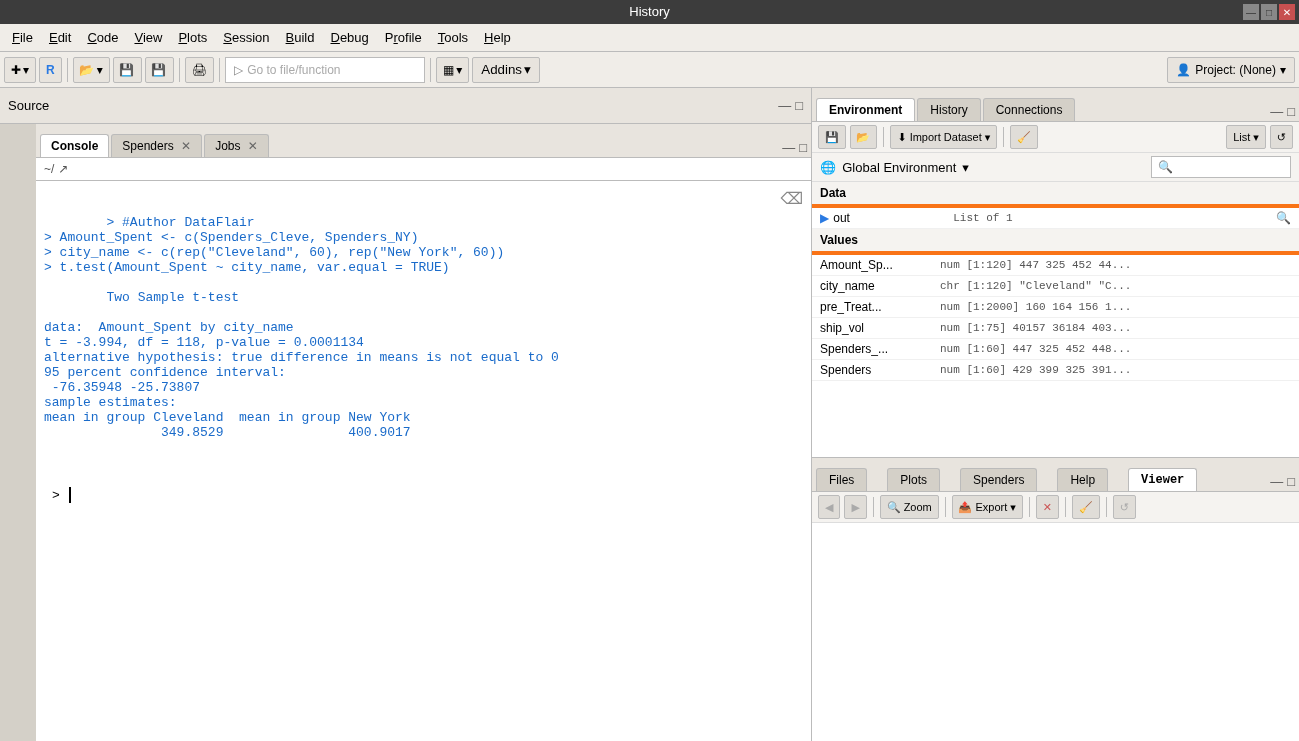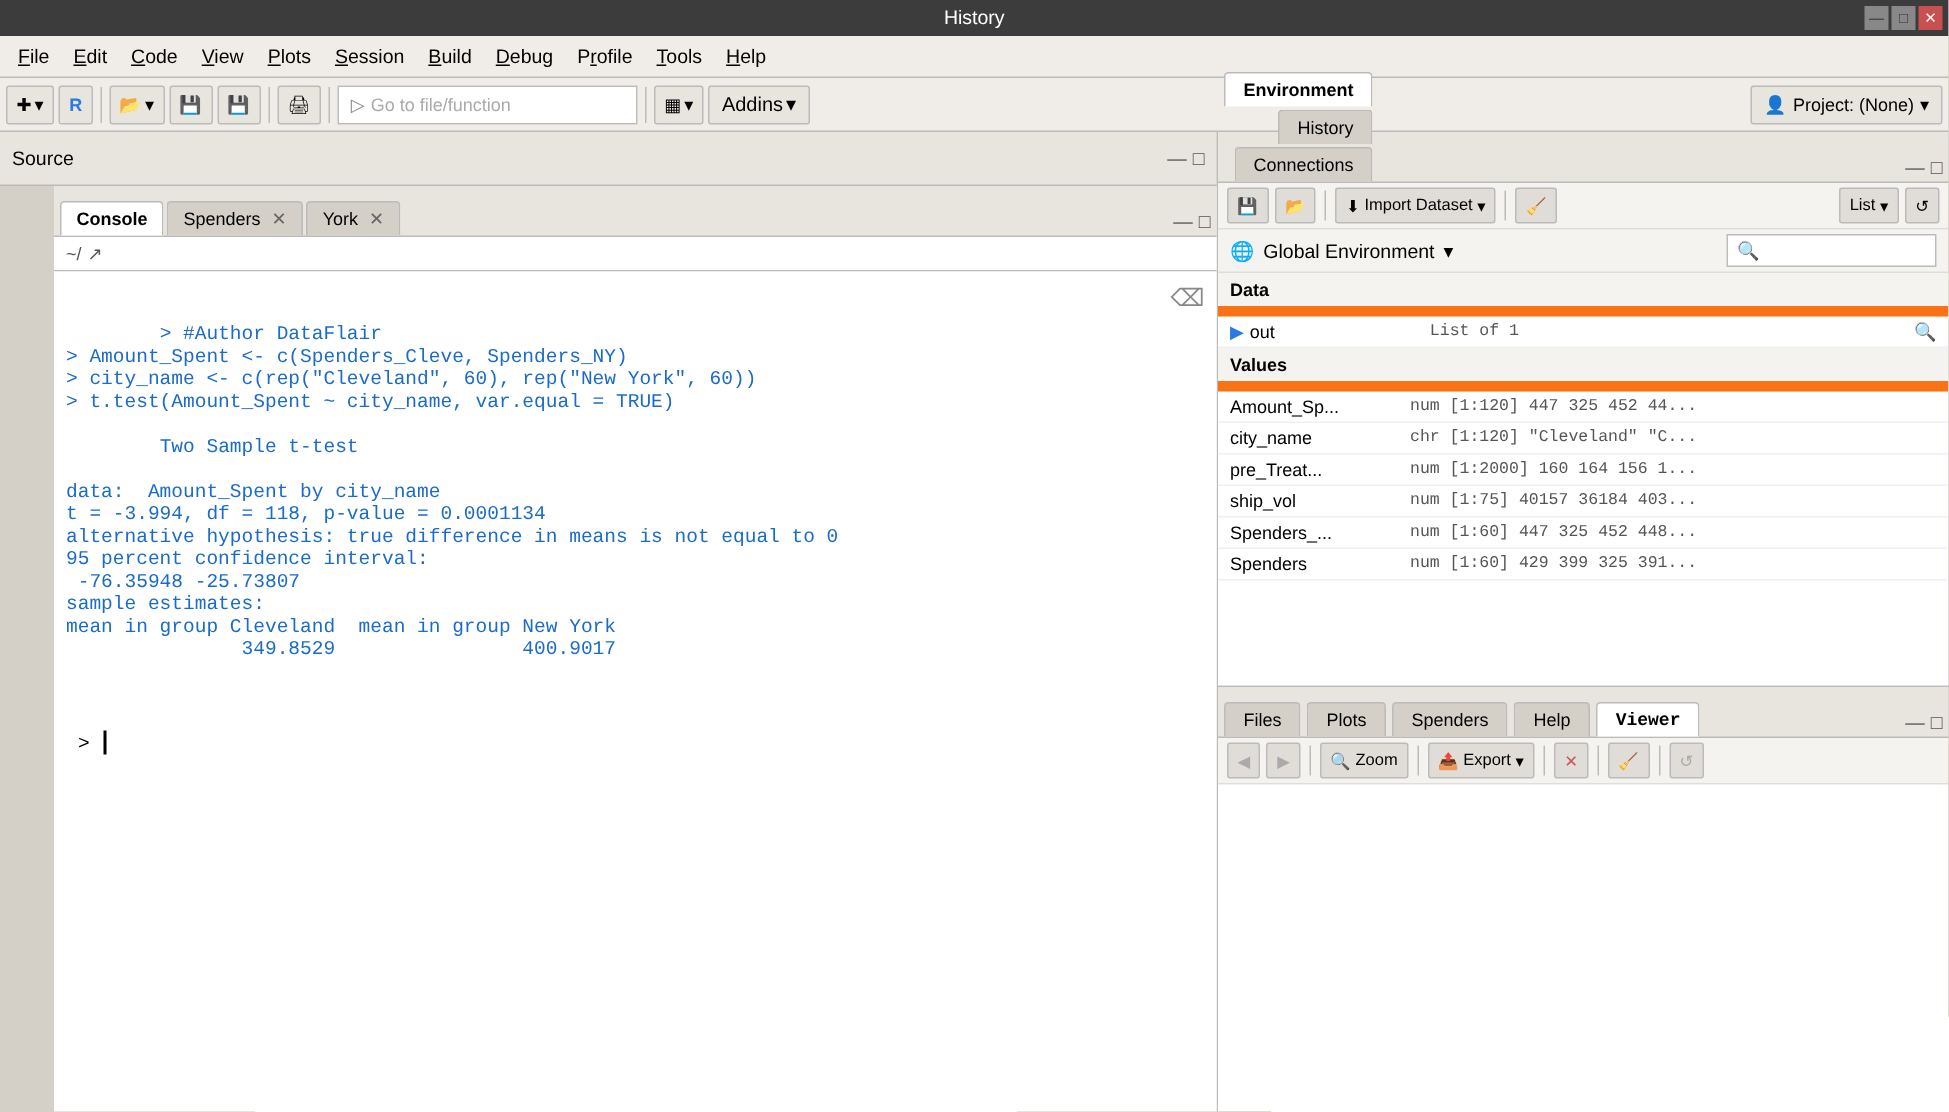--- a/index.html
+++ b/index.html
@@ -238,21 +238,21 @@
     }
     #env-tabs {
       background: #e8e4de;
       border-bottom: 1px solid #bbb;
       display: flex;
       align-items: flex-end;
       padding: 4px 4px 0 4px;
       height: 34px;
       justify-content: space-between;
     }
-    .env-tabs-left { display: flex; gap: 2px; align-items: flex-end; flex-direction: column; }
+    .env-tabs-left { display: flex; gap: 2px; align-items: flex-end; }
     .env-tab {
       padding: 4px 12px;
       background: #d4d0c8;
       border: 1px solid #bbb;
       border-bottom: none;
       cursor: pointer;
       font-size: 12px;
       border-radius: 3px 3px 0 0;
     }
     .env-tab.active { background: #fff; font-weight: bold; }
@@ -298,21 +298,21 @@
     #env-content {
       flex: 1;
       overflow-y: auto;
       background: #fff;
     }
     .env-section-header {
       font-weight: bold;
       padding: 4px 8px;
       font-size: 12px;
       background: #f5f3f0;
-      border-bottom: 7px solid #f97316;
+      border-bottom: 4px solid #f97316;
     }
     .env-row {
       display: flex;
       align-items: center;
       padding: 3px 8px;
       border-bottom: 1px solid #f0f0f0;
       font-size: 12px;
       cursor: pointer;
     }
     .env-row-name { width: 120px; color: #000; font-weight: normal; }
@@ -328,21 +328,21 @@
     }
     #bottom-tabs {
       background: #e8e4de;
       border-bottom: 1px solid #bbb;
       display: flex;
       align-items: flex-end;
       padding: 4px 4px 0 4px;
       height: 34px;
       justify-content: space-between;
     }
-    .bottom-tabs-left { display: flex; gap: 4px; align-items: flex-end; }
+    .bottom-tabs-left { display: flex; gap: 20px; align-items: flex-end; }
     .bottom-tab {
       padding: 4px 12px;
       background: #d4d0c8;
       border: 1px solid #bbb;
       border-bottom: none;
       cursor: pointer;
       font-size: 12px;
       border-radius: 3px 3px 0 0;
     }
     .bottom-tab.active { background: #fff; font-weight: bold; font-family: Liberation Mono, monospace; }
@@ -461,21 +461,21 @@
       <div id="console-tabs">
         <div class="console-tabs-left">
           <div class="tab active">
             <span>Console</span>
           </div>
           <div class="tab">
             <span>Spenders</span>
             <span class="tab-close">✕</span>
           </div>
           <div class="tab">
-            <span>York</span>
+            <span>Jobs</span>
             <span class="tab-close">✕</span>
           </div>
         </div>
         <div class="console-tabs-right">
           <button class="icon-btn panel-ctrl">—</button>
           <button class="icon-btn panel-ctrl">□</button>
         </div>
       </div>
       <div id="console-path">
         <span>~/</span>

